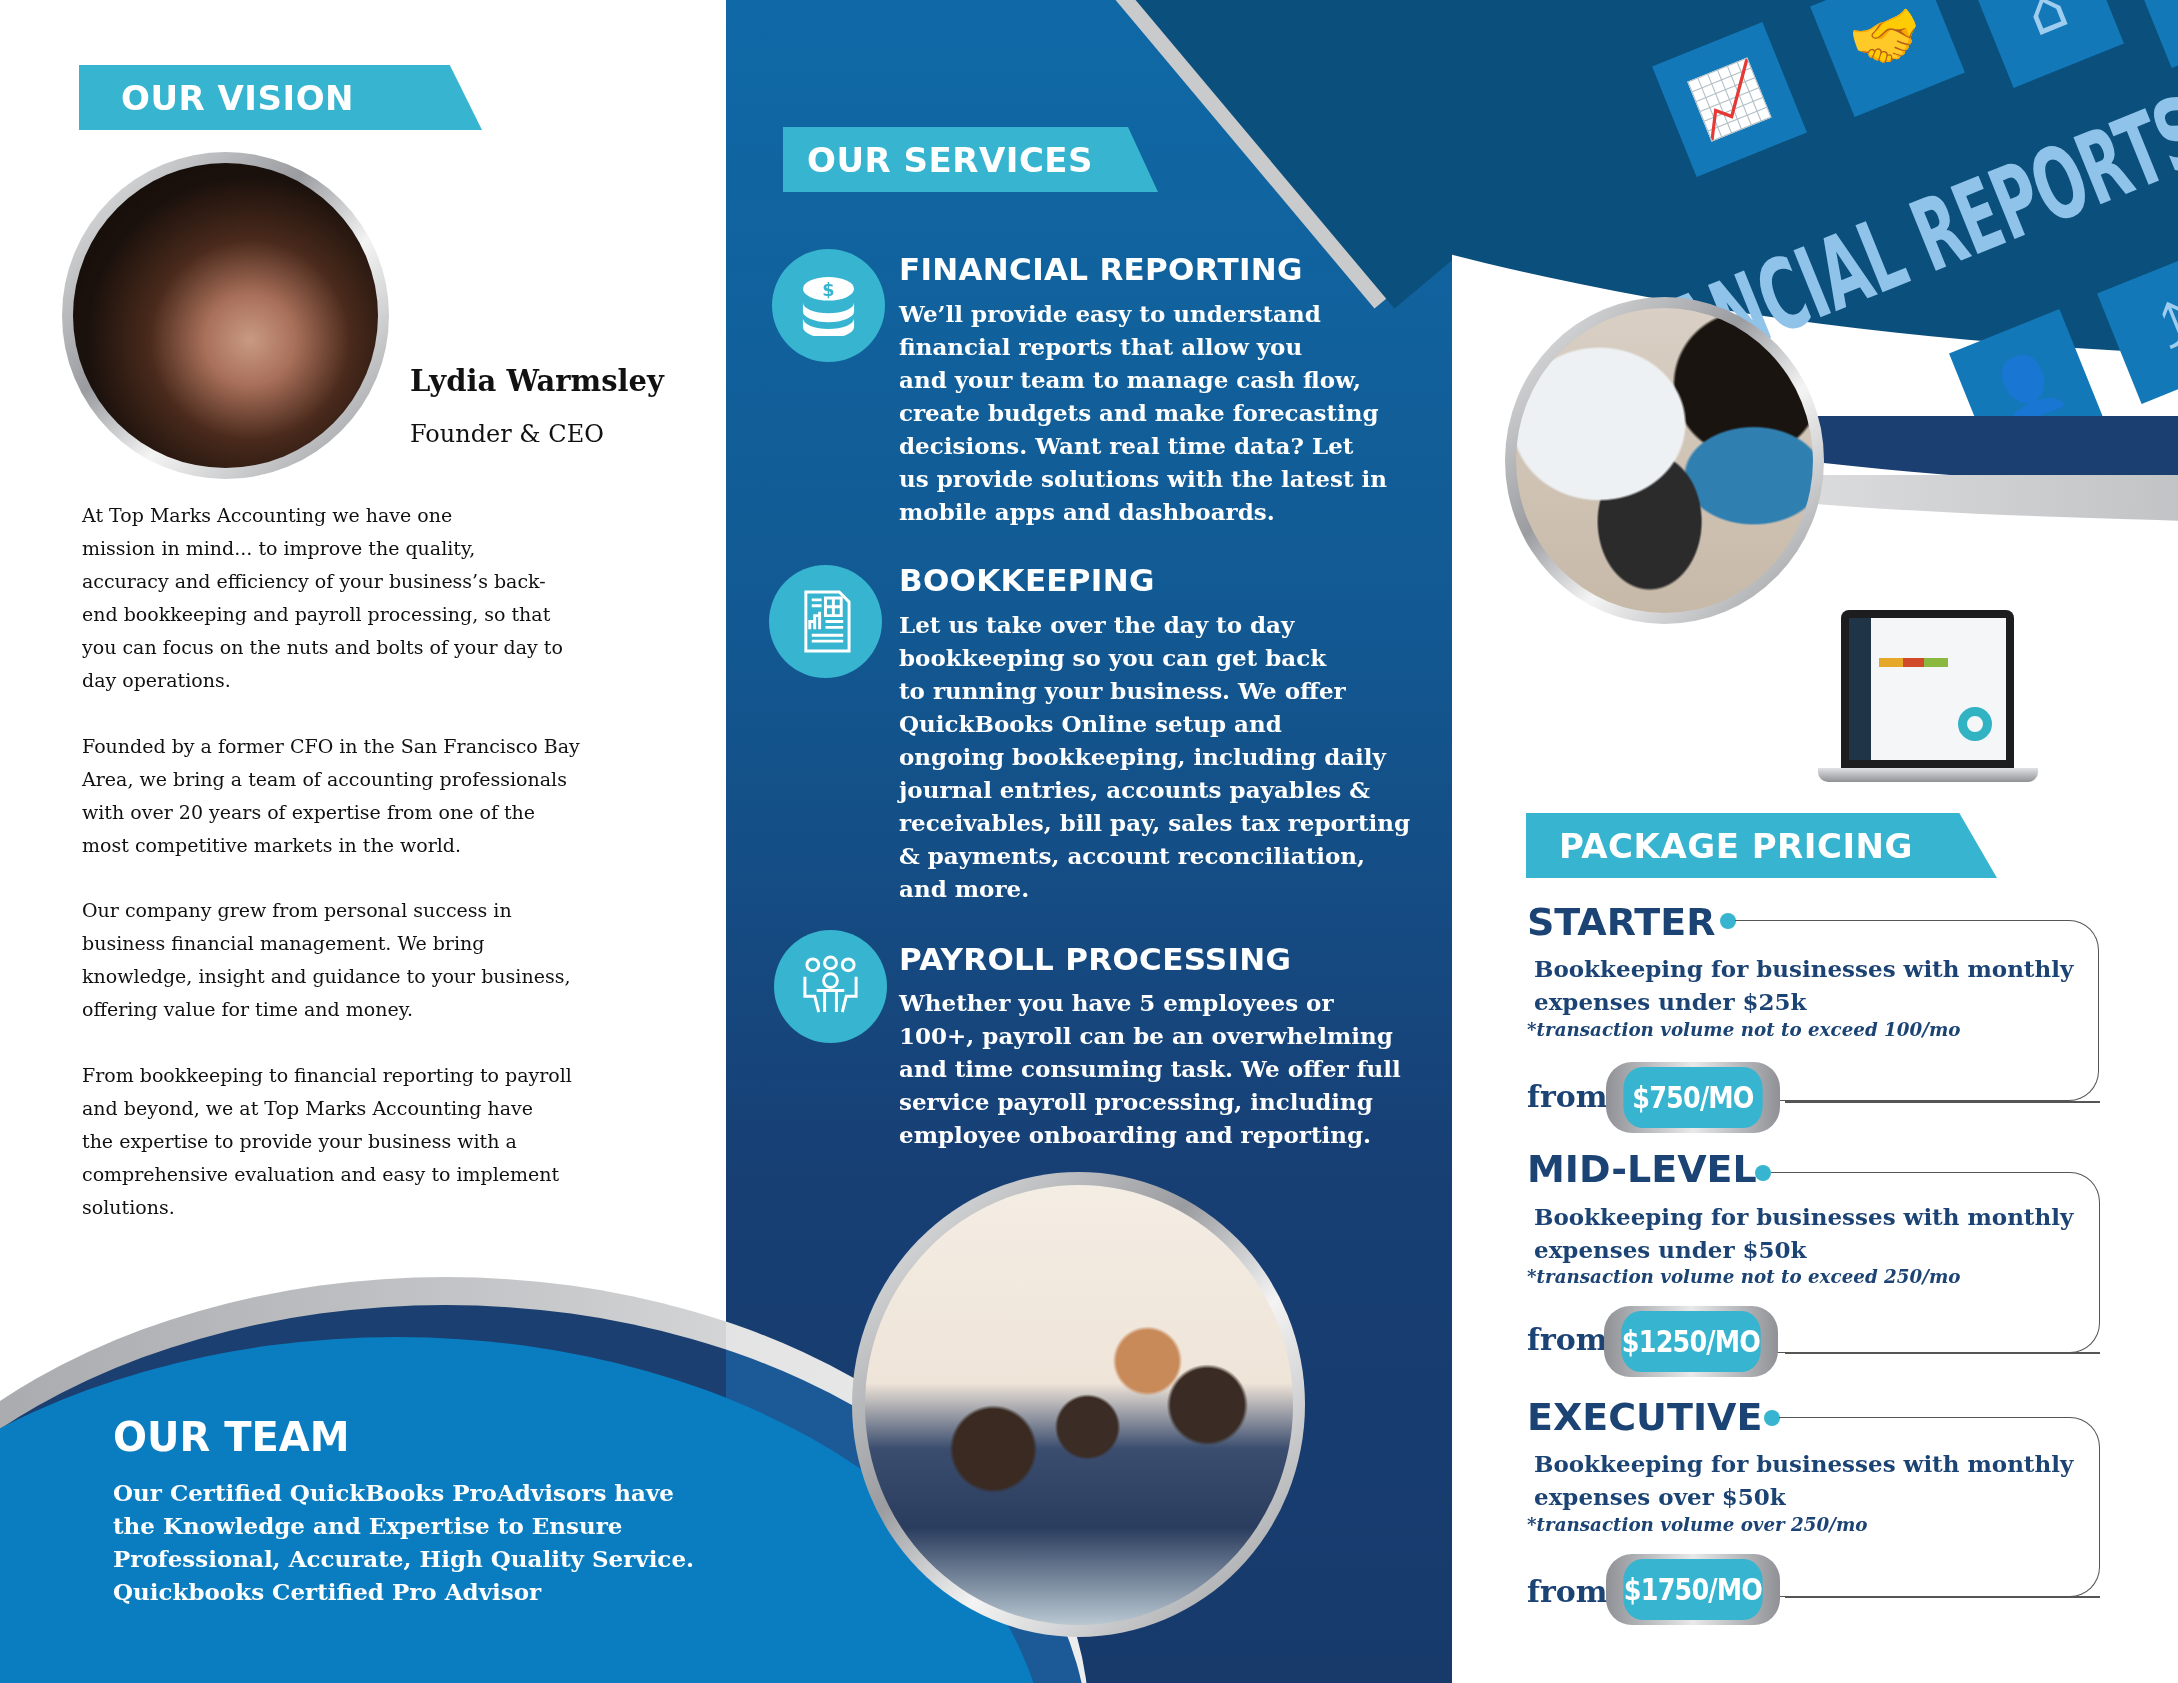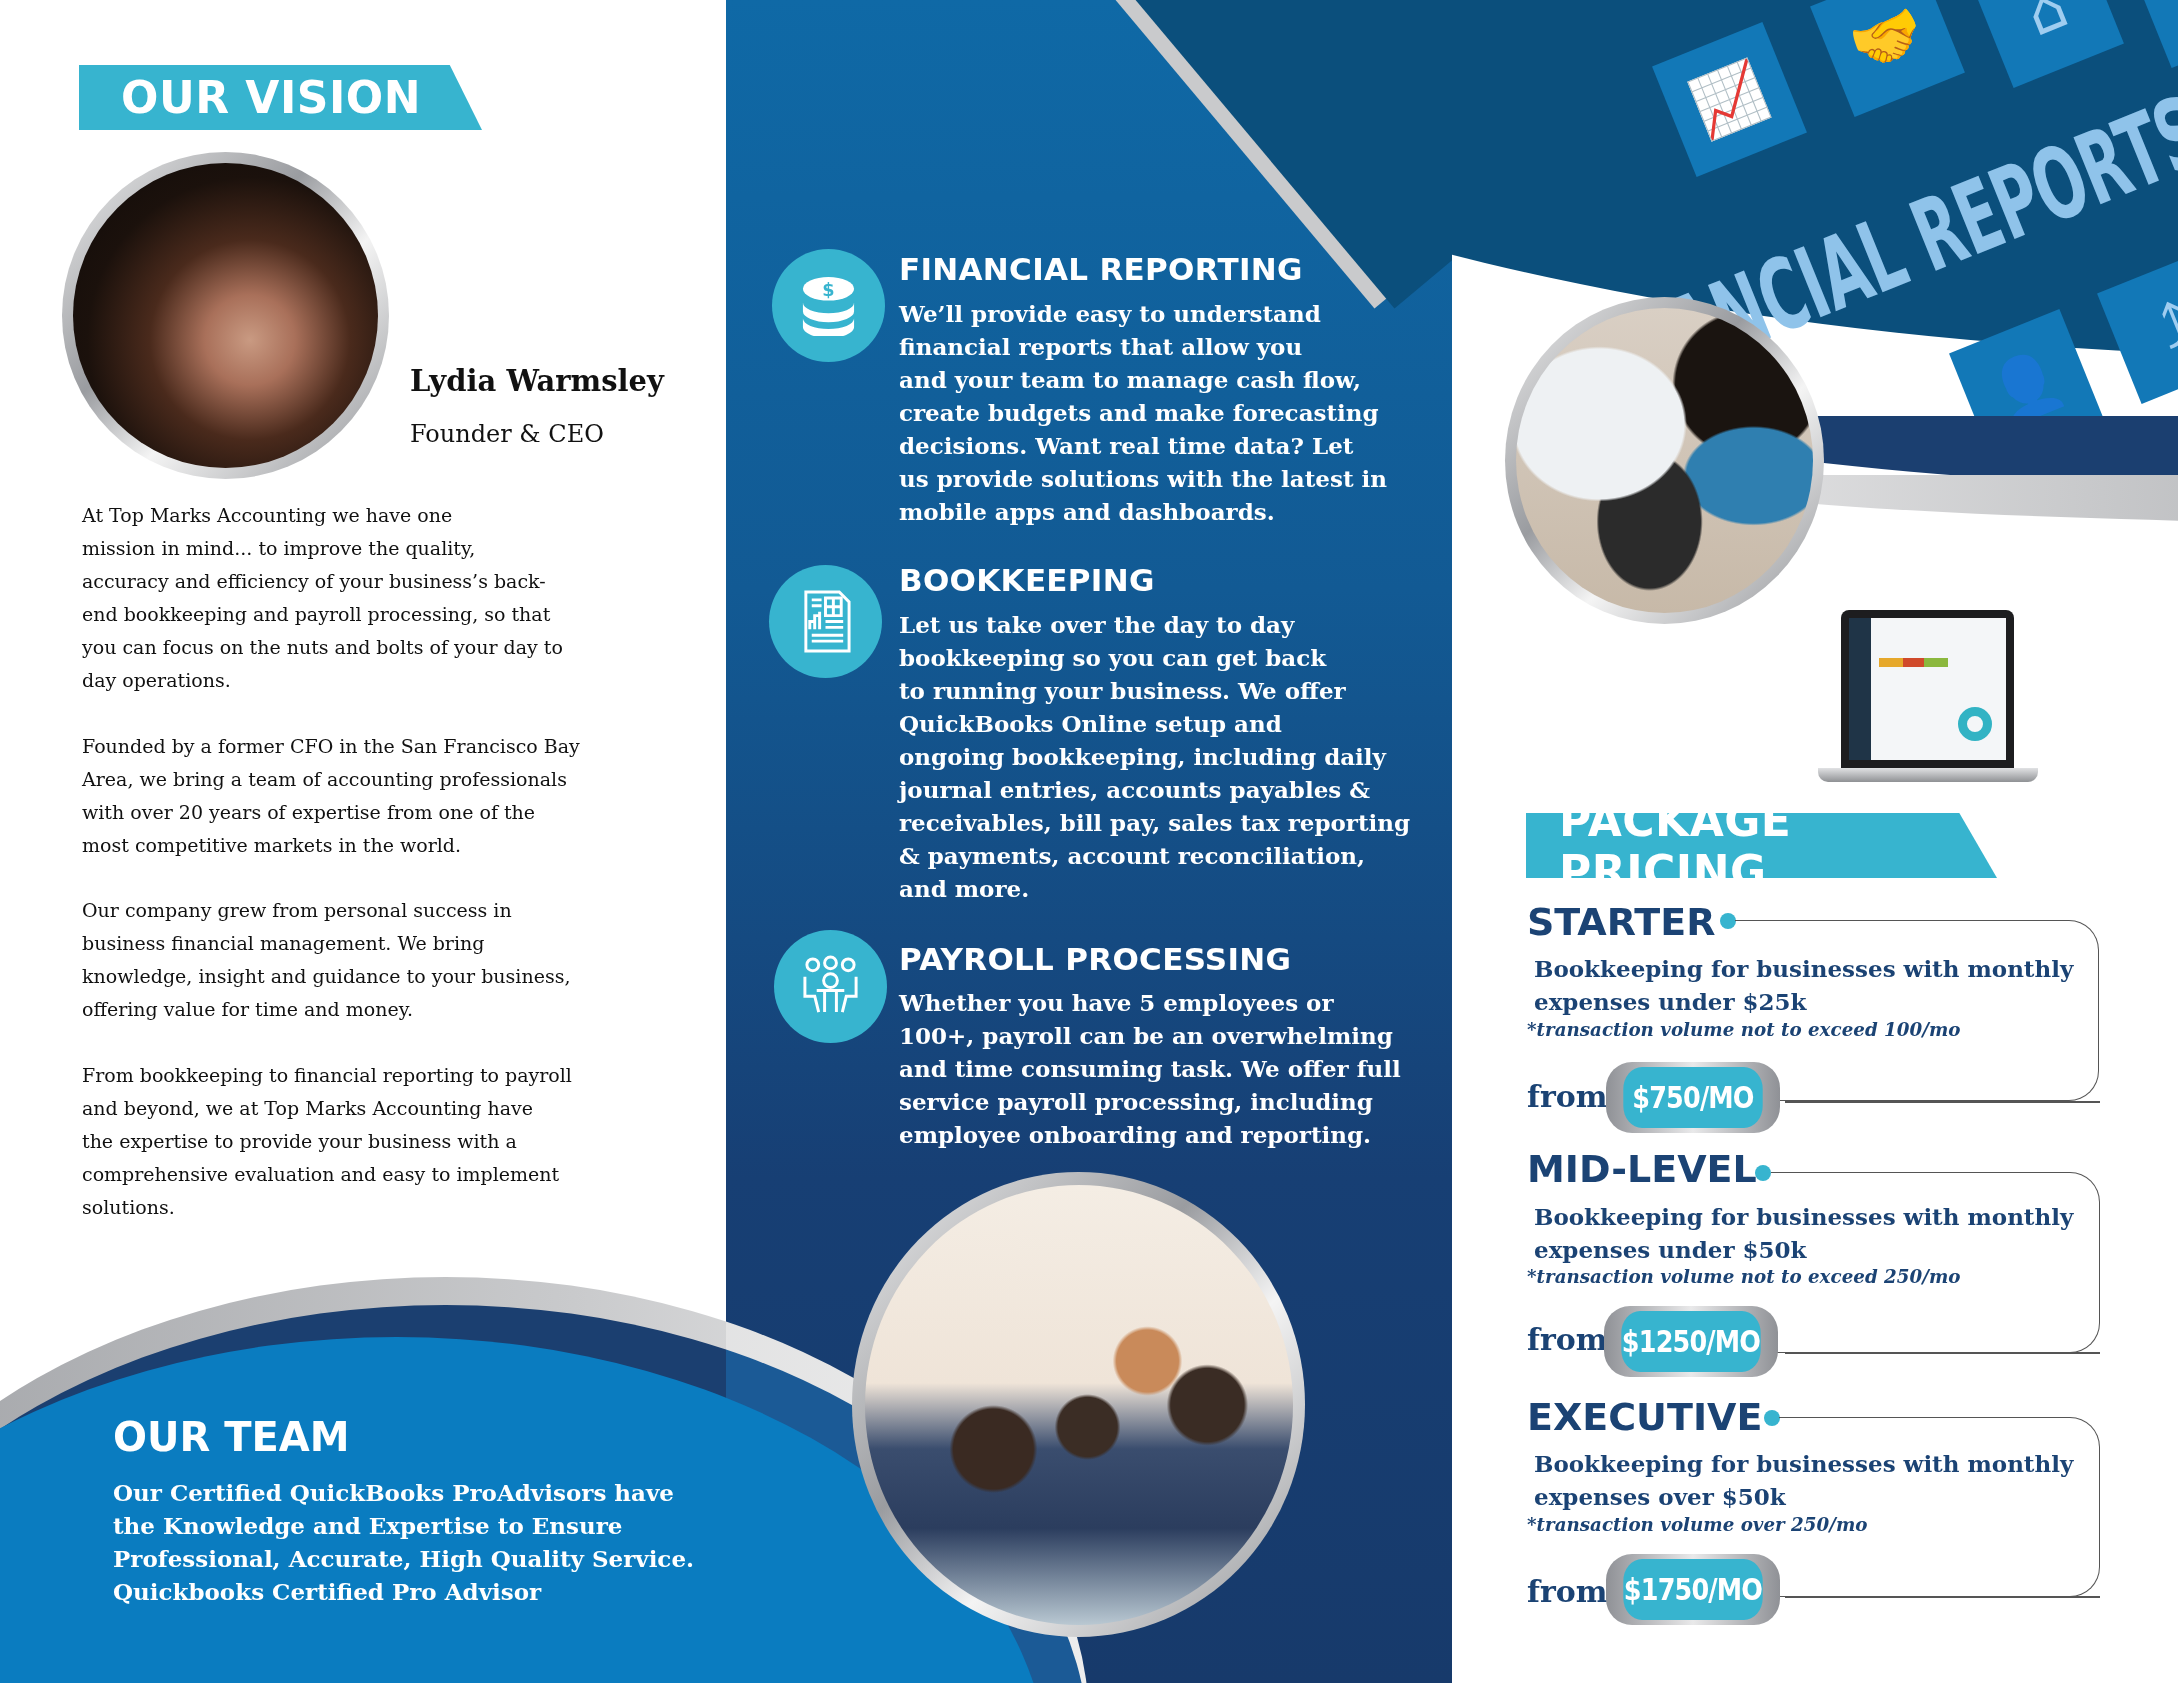--- a/index.html
+++ b/index.html
@@ -9,21 +9,21 @@
 
   
   #left-panel { left: 0; top: 0; width: 726px; height: 1683px; background: #ffffff; overflow: hidden; }
   #middle-panel { left: 726px; top: 0; width: 727px; height: 1683px; overflow: hidden;
     background: linear-gradient(180deg, #0f69a6 0%, #125a94 35%, #173f74 70%, #173a6b 100%); }
   #right-panel { left: 1452px; top: 0; width: 726px; height: 1683px; background: #ffffff; overflow: hidden; }
 
   
   .banner { position: absolute; height: 65px; background: #37b4cf; color: #fff;
     clip-path: polygon(0 0, 92% 0, 100% 100%, 0 100%); display: flex; align-items: center; }
-  .banner span { font-family: "DejaVu Sans", sans-serif; font-weight: bold; font-size: 44px; letter-spacing: 0.5px; }
+  .banner span { font-family: "DejaVu Sans", sans-serif; font-weight: bold; font-size: 34px; letter-spacing: 0.5px; }
 
   
   .photo-ring { position: absolute; border-radius: 50%;
     background: linear-gradient(135deg, #eeeeee 0%, #9a9ca0 40%, #f4f4f4 60%, #8e9094 100%); }
   .photo-inner { position: absolute; border-radius: 50%; overflow: hidden; }
   .ceo-photo { background: radial-gradient(ellipse at 58% 58%, #c99a82 0%, #a9705a 18%, #4a2a1c 40%, #1b110c 65%, #0e0a08 100%); }
   .name { font-family: "DejaVu Serif", serif; font-weight: bold; font-size: 29px; color: #111; }
   .role { font-family: "DejaVu Serif", serif; font-size: 24px; color: #111; }
   .body-text { font-family: "DejaVu Serif", serif; font-size: 19px; line-height: 33px; color: #111; white-space: pre-line; }
 
@@ -111,20 +111,23 @@
 the Knowledge and Expertise to Ensure
 Professional, Accurate, High Quality Service.
 Quickbooks Certified Pro Advisor</div>
 </div>
 
 <div id="middle-panel" class="abs">
 
   <div class="abs" style="left:356px; top:-40px; width:20px; height:455px; background:#c9cacc; transform:rotate(-40deg); transform-origin:0 0;"></div>
   <div class="abs" style="left:376px; top:-40px; width:594px; height:455px; background:#0b4f7c; transform:rotate(-40deg); transform-origin:0 0;"></div>
 
+  <div class="banner" style="left:57px; top:127px; width:375px; padding-left:24px;">
+    <span>OUR SERVICES</span>
+  </div>
 
   <div class="svc-icon" style="left:46px; top:249px;">
     <svg width="59" height="61" viewBox="0 0 60 62">
       <ellipse cx="30" cy="14" rx="26" ry="12" fill="#fff"></ellipse>
       <text x="30" y="21" text-anchor="middle" font-family="DejaVu Sans, sans-serif" font-weight="bold" font-size="18" fill="#37b4cf">$</text>
       <path d="M4 28 a26 11 0 0 0 52 0 v9 a26 11 0 0 1 -52 0 z" fill="#fff"></path>
       <path d="M4 44 a26 11 0 0 0 52 0 v9 a26 11 0 0 1 -52 0 z" fill="#fff"></path>
     </svg>
   </div>
   <div class="abs svc-title" style="left:173px; top:251px;">FINANCIAL REPORTING</div>

